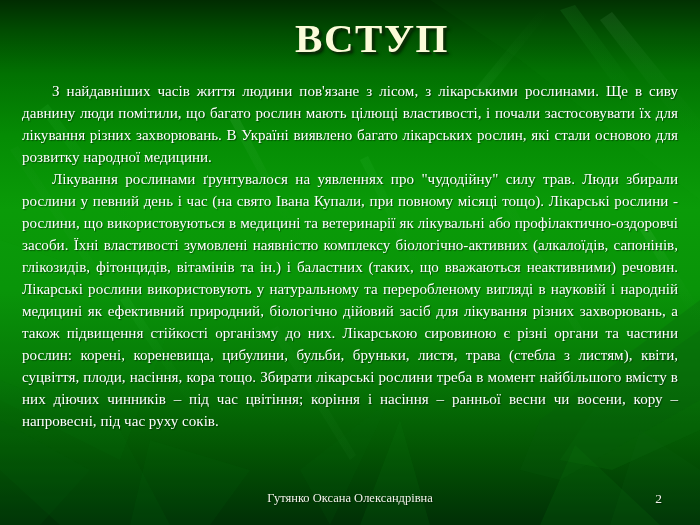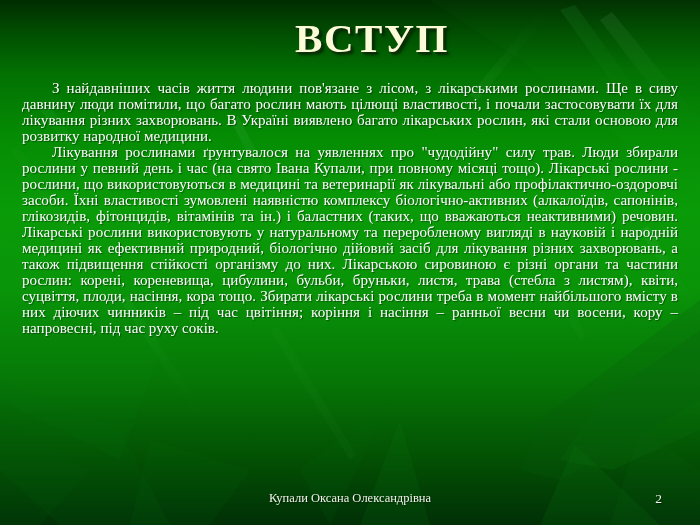--- a/index.html
+++ b/index.html
@@ -56,21 +56,21 @@
   }
 
   
   .body-text {
     position: absolute;
     left: 22px;
     right: 22px;
     top: 80px;
     color: #ffffff;
     font-size: 15.1px;
-    line-height: 16px;
+    line-height: 22px;
     text-align: justify;
     text-shadow: 1px 1px 1px rgba(0,0,0,0.45);
   }
   .body-text p {
     margin: 0;
     text-indent: 30px;
     text-align: justify;
     text-justify: inter-word;
   }
   .body-text p.last {
@@ -161,17 +161,17 @@
   </div>
 
   <div class="title">ВСТУП</div>
 
   <div class="body-text">
     <p class="nofill">З найдавніших часів життя людини пов'язане з лісом, з лікарськими рослинами. Ще в сиву давнину люди помітили, що багато рослин мають цілющі властивості, і почали застосовувати їх для лікування різних захворювань. В Україні виявлено багато лікарських рослин, які стали основою для розвитку народної медицини.</p>
     <p class="nofill last">Лікування рослинами ґрунтувалося на уявленнях про "чудодійну" силу трав. Люди збирали рослини у певний день і час (на свято Івана Купали, при повному місяці тощо). Лікарські рослини - рослини, що використовуються в медицині та ветеринарії як лікувальні або профілактично-оздоровчі засоби. Їхні властивості зумовлені наявністю комплексу біологічно-активних (алкалоїдів, сапонінів, глікозидів, фітонцидів, вітамінів та ін.) і баластних (таких, що вважаються неактивними) речовин. Лікарські рослини використовують у натуральному та переробленому вигляді в науковій і народній медицині як ефективний природний, біологічно дійовий засіб для лікування різних захворювань, а також підвищення стійкості організму до них. Лікарською сировиною є різні органи та частини рослин: корені, кореневища, цибулини, бульби, бруньки, листя, трава (стебла з листям), квіти, суцвіття, плоди, насіння, кора тощо. Збирати лікарські рослини треба в момент найбільшого вмісту в них діючих чинників – під час цвітіння; коріння і насіння – ранньої весни чи восени, кору – напровесні, під час руху соків.</p>
   </div>
 
   <div class="footer">
-    <div class="footer-name">Купали Оксана Олександрівна</div>
+    <div class="footer-name">Гутянко Оксана Олександрівна</div>
     <div class="footer-page">2</div>
   </div>
 
 </div>
 
 </body></html>

